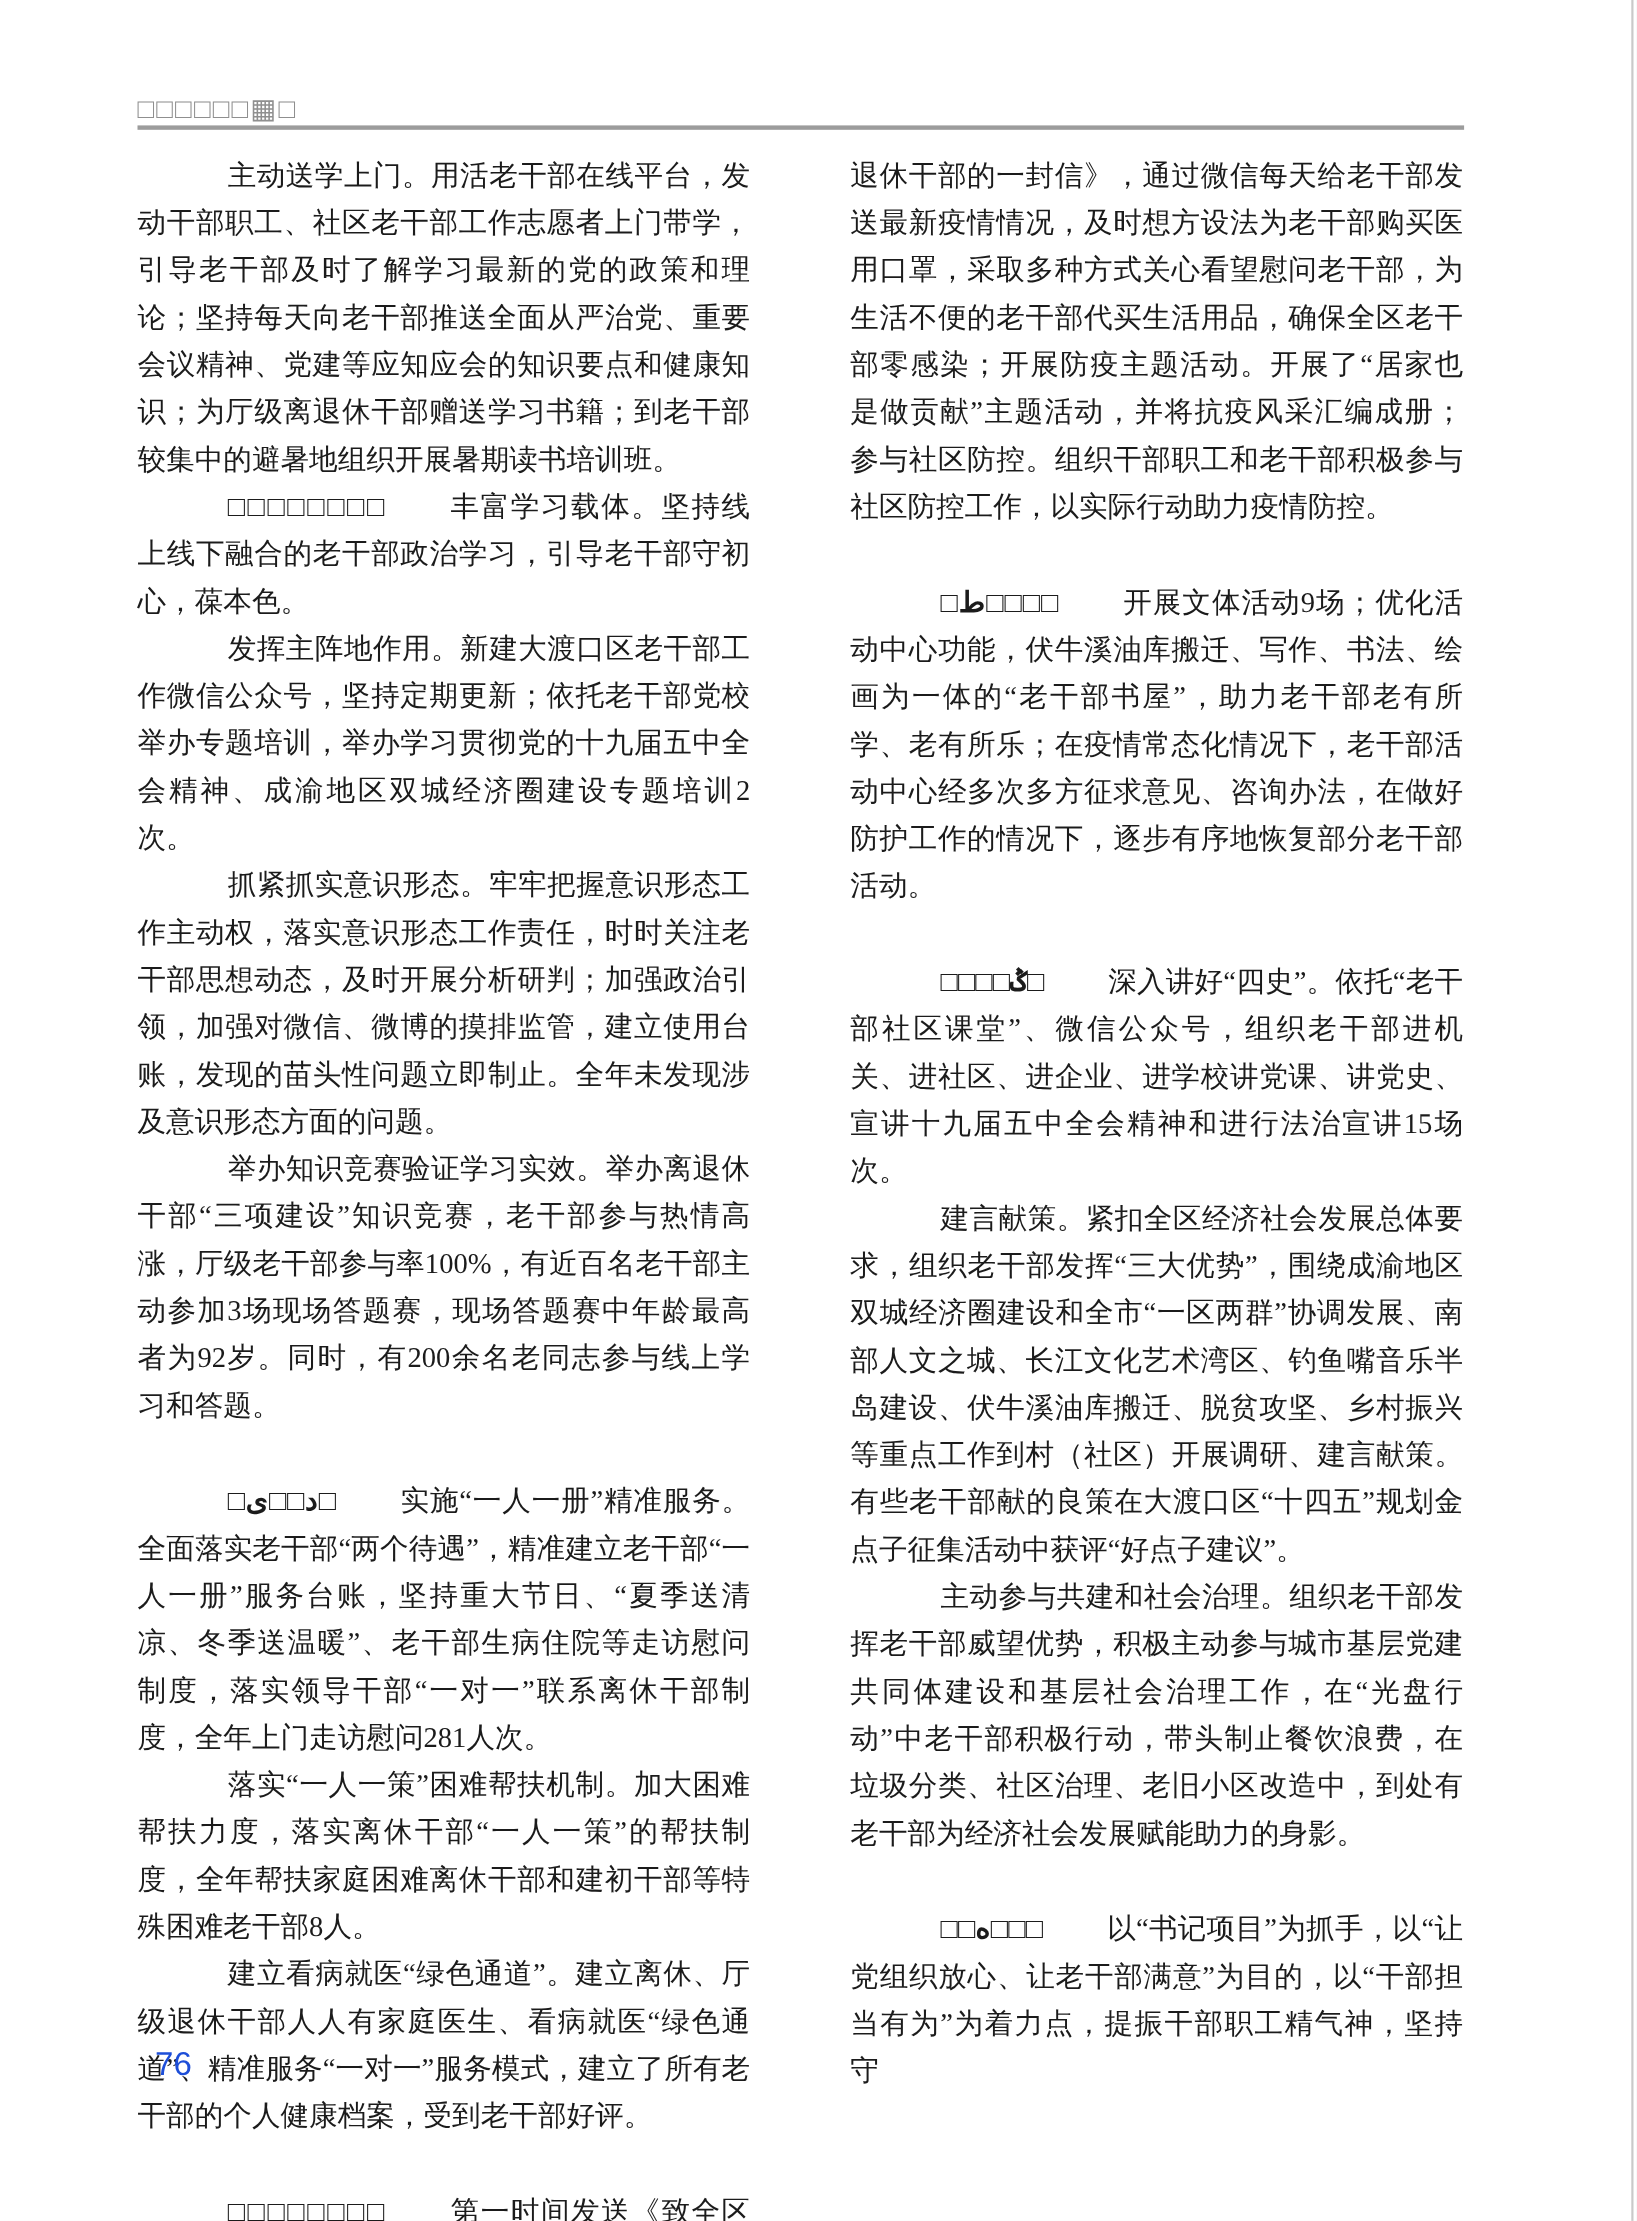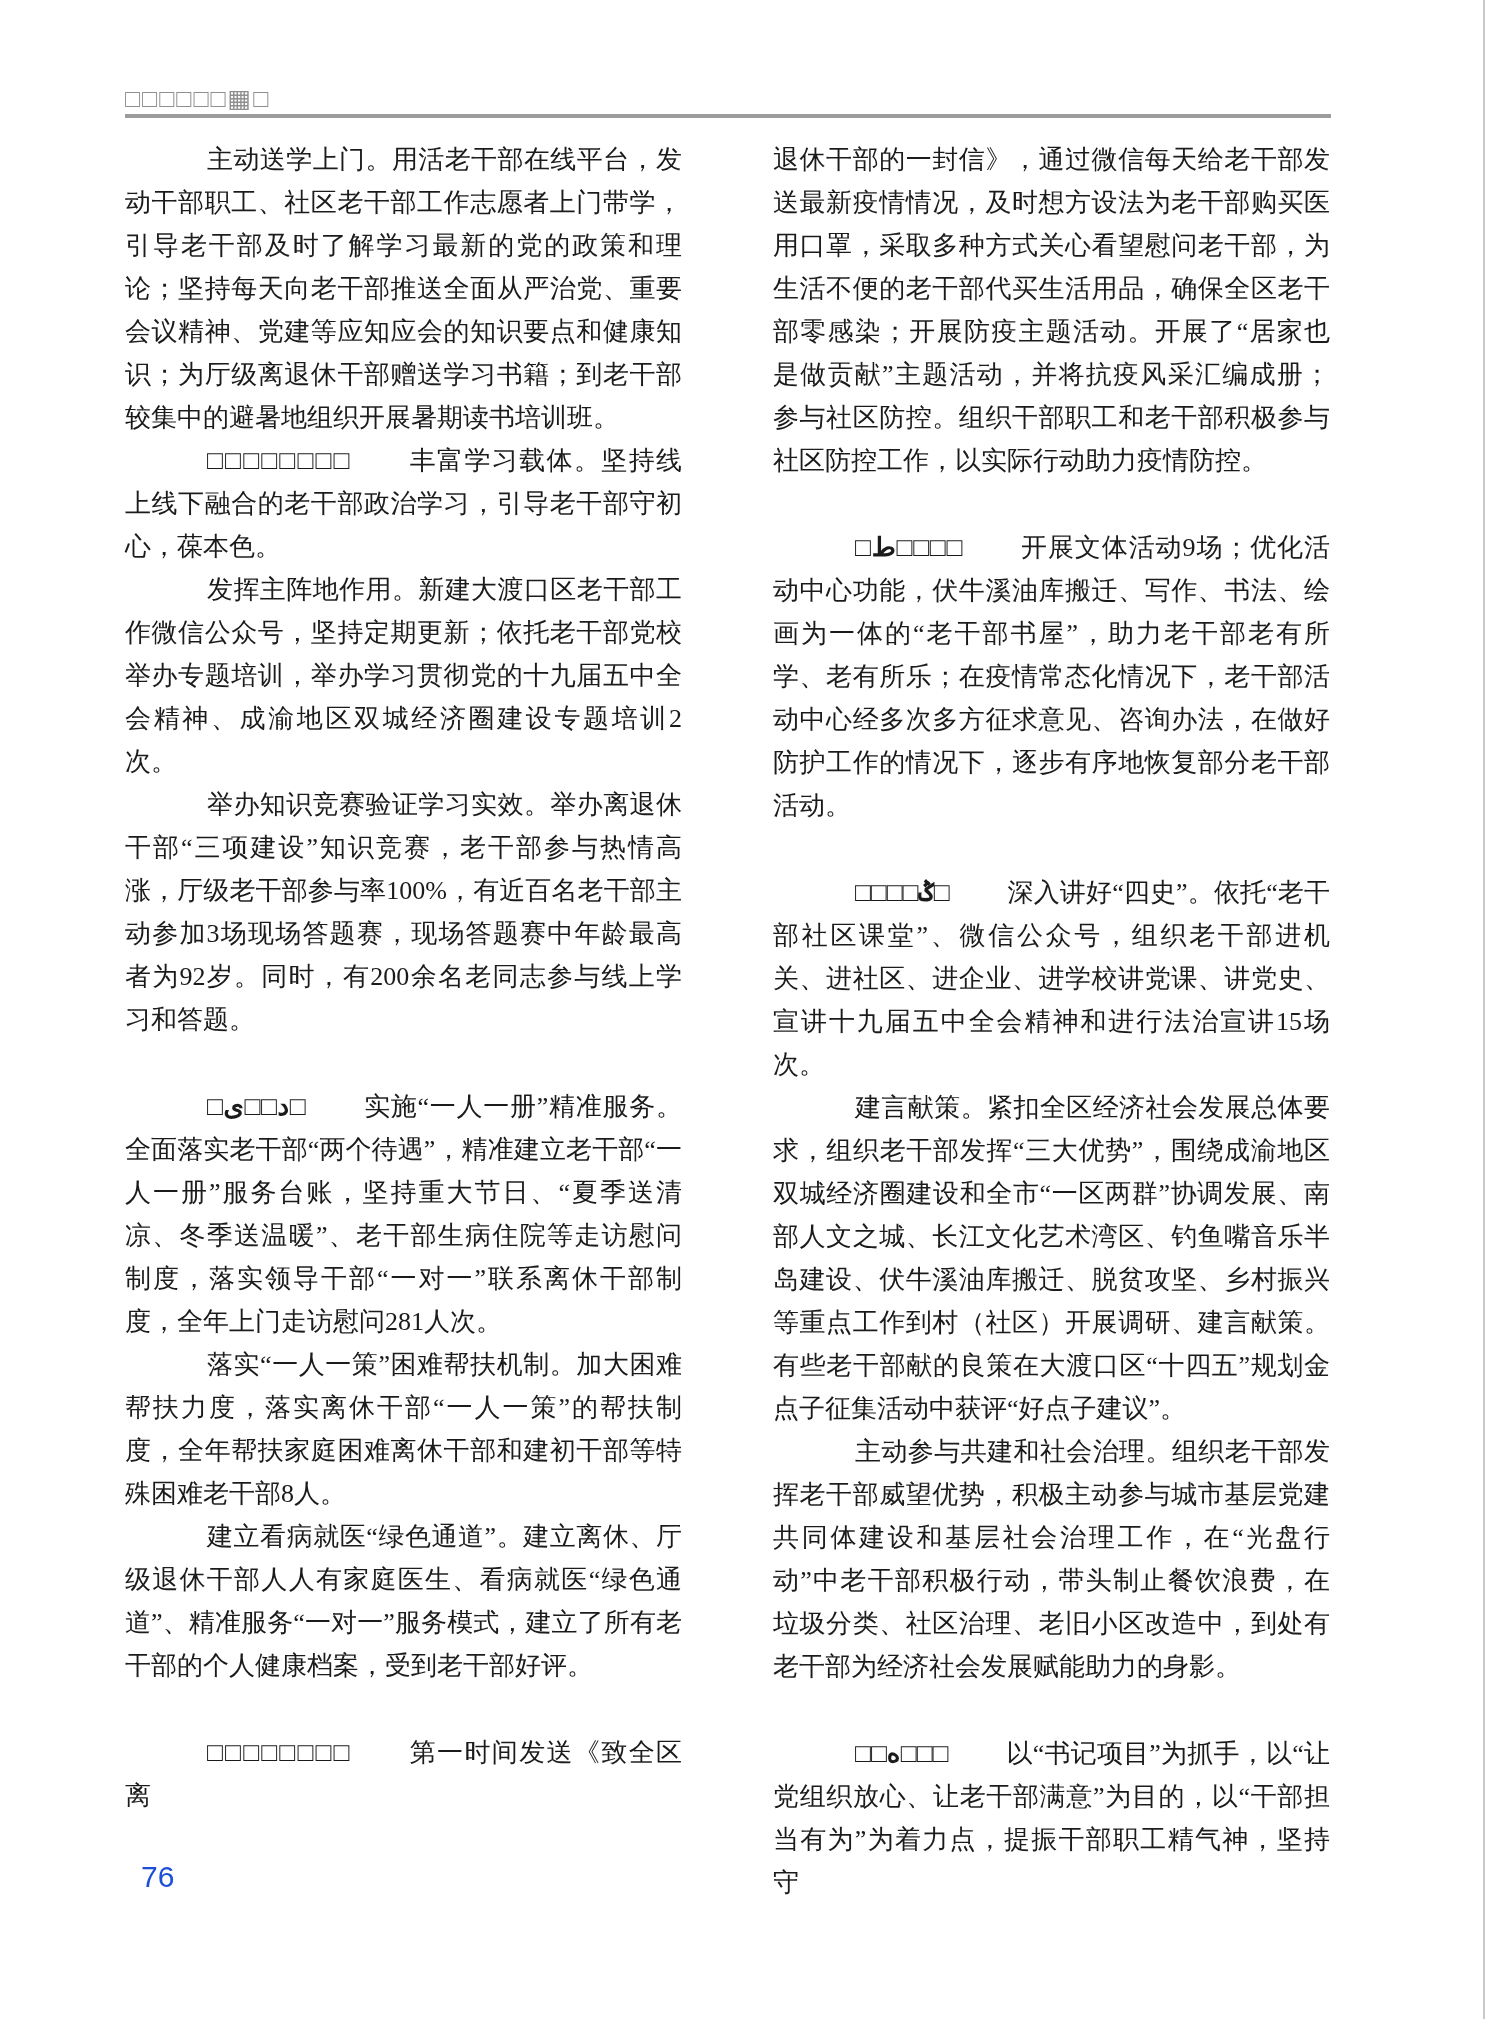--- a/index.html
+++ b/index.html
@@ -56,20 +56,21 @@
 
 <div class="page">
 
   <div class="doc-header">□□□□□□▦□</div>
   <div class="header-rule"></div>
 
   <div class="col col-left">
     <p class="para"><span>主动送学上门。用活老干部在线平台，发动干部职工、社区老干部工作志愿者上门带学，引导老干部及时了解学习最新的党的政策和理论；坚持每天向老干部推送全面从严治党、重要会议精神、党建等应知应会的知识要点和健康知识；为厅级离退休干部赠送学习书籍；到老干部较集中的避暑地组织开展暑期读书培训班。</span></p>
     <p class="para"><span class="label">□□□□□□□□</span><span>丰富学习载体。坚持线上线下融合的老干部政治学习，引导老干部守初心，葆本色。</span></p>
     <p class="para"><span>发挥主阵地作用。新建大渡口区老干部工作微信公众号，坚持定期更新；依托老干部党校举办专题培训，举办学习贯彻党的十九届五中全会精神、成渝地区双城经济圈建设专题培训2次。</span></p>
+    <p class="para"><span>抓紧抓实意识形态。牢牢把握意识形态工作主动权，落实意识形态工作责任，时时关注老干部思想动态，及时开展分析研判；加强政治引领，加强对微信、微博的摸排监管，建立使用台账，发现的苗头性问题立即制止。全年未发现涉及意识形态方面的问题。</span></p>
     <p class="para"><span>举办知识竞赛验证学习实效。举办离退休干部“三项建设”知识竞赛，老干部参与热情高涨，厅级老干部参与率100%，有近百名老干部主动参加3场现场答题赛，现场答题赛中年龄最高者为92岁。同时，有200余名老同志参与线上学习和答题。</span></p>
     <p class="para sect"><span class="label">□د□□ى□</span><span>实施“一人一册”精准服务。全面落实老干部“两个待遇”，精准建立老干部“一人一册”服务台账，坚持重大节日、“夏季送清凉、冬季送温暖”、老干部生病住院等走访慰问制度，落实领导干部“一对一”联系离休干部制度，全年上门走访慰问281人次。</span></p>
     <p class="para"><span>落实“一人一策”困难帮扶机制。加大困难帮扶力度，落实离休干部“一人一策”的帮扶制度，全年帮扶家庭困难离休干部和建初干部等特殊困难老干部8人。</span></p>
     <p class="para"><span>建立看病就医“绿色通道”。建立离休、厅级退休干部人人有家庭医生、看病就医“绿色通道”、精准服务“一对一”服务模式，建立了所有老干部的个人健康档案，受到老干部好评。</span></p>
     <p class="para sect"><span class="label">□□□□□□□□</span><span>第一时间发送《致全区离</span></p>
   </div>
 
   <div class="col col-right">
     <p class="para noindent"><span>退休干部的一封信》，通过微信每天给老干部发送最新疫情情况，及时想方设法为老干部购买医用口罩，采取多种方式关心看望慰问老干部，为生活不便的老干部代买生活用品，确保全区老干部零感染；开展防疫主题活动。开展了“居家也是做贡献”主题活动，并将抗疫风采汇编成册；参与社区防控。组织干部职工和老干部积极参与社区防控工作，以实际行动助力疫情防控。</span></p>
     <p class="para sect"><span class="label">□ط□□□□</span><span>开展文体活动9场；优化活动中心功能，伏牛溪油库搬迁、写作、书法、绘画为一体的“老干部书屋”，助力老干部老有所学、老有所乐；在疫情常态化情况下，老干部活动中心经多次多方征求意见、咨询办法，在做好防护工作的情况下，逐步有序地恢复部分老干部活动。</span></p>

